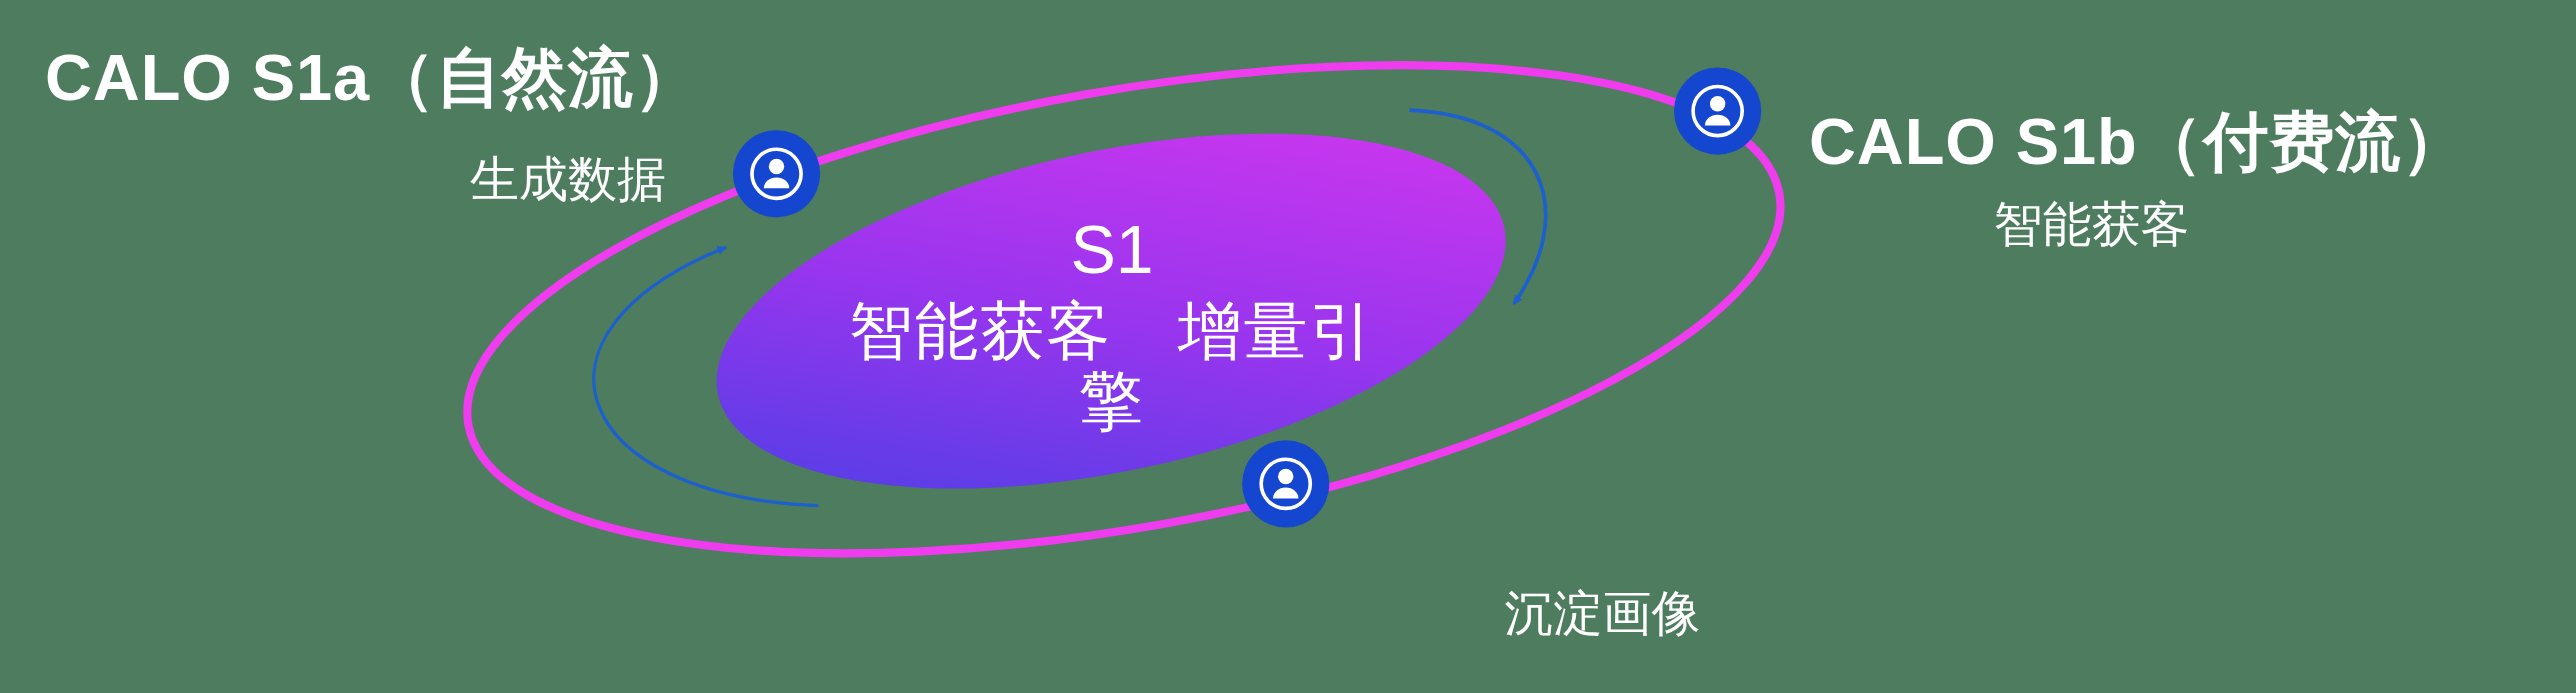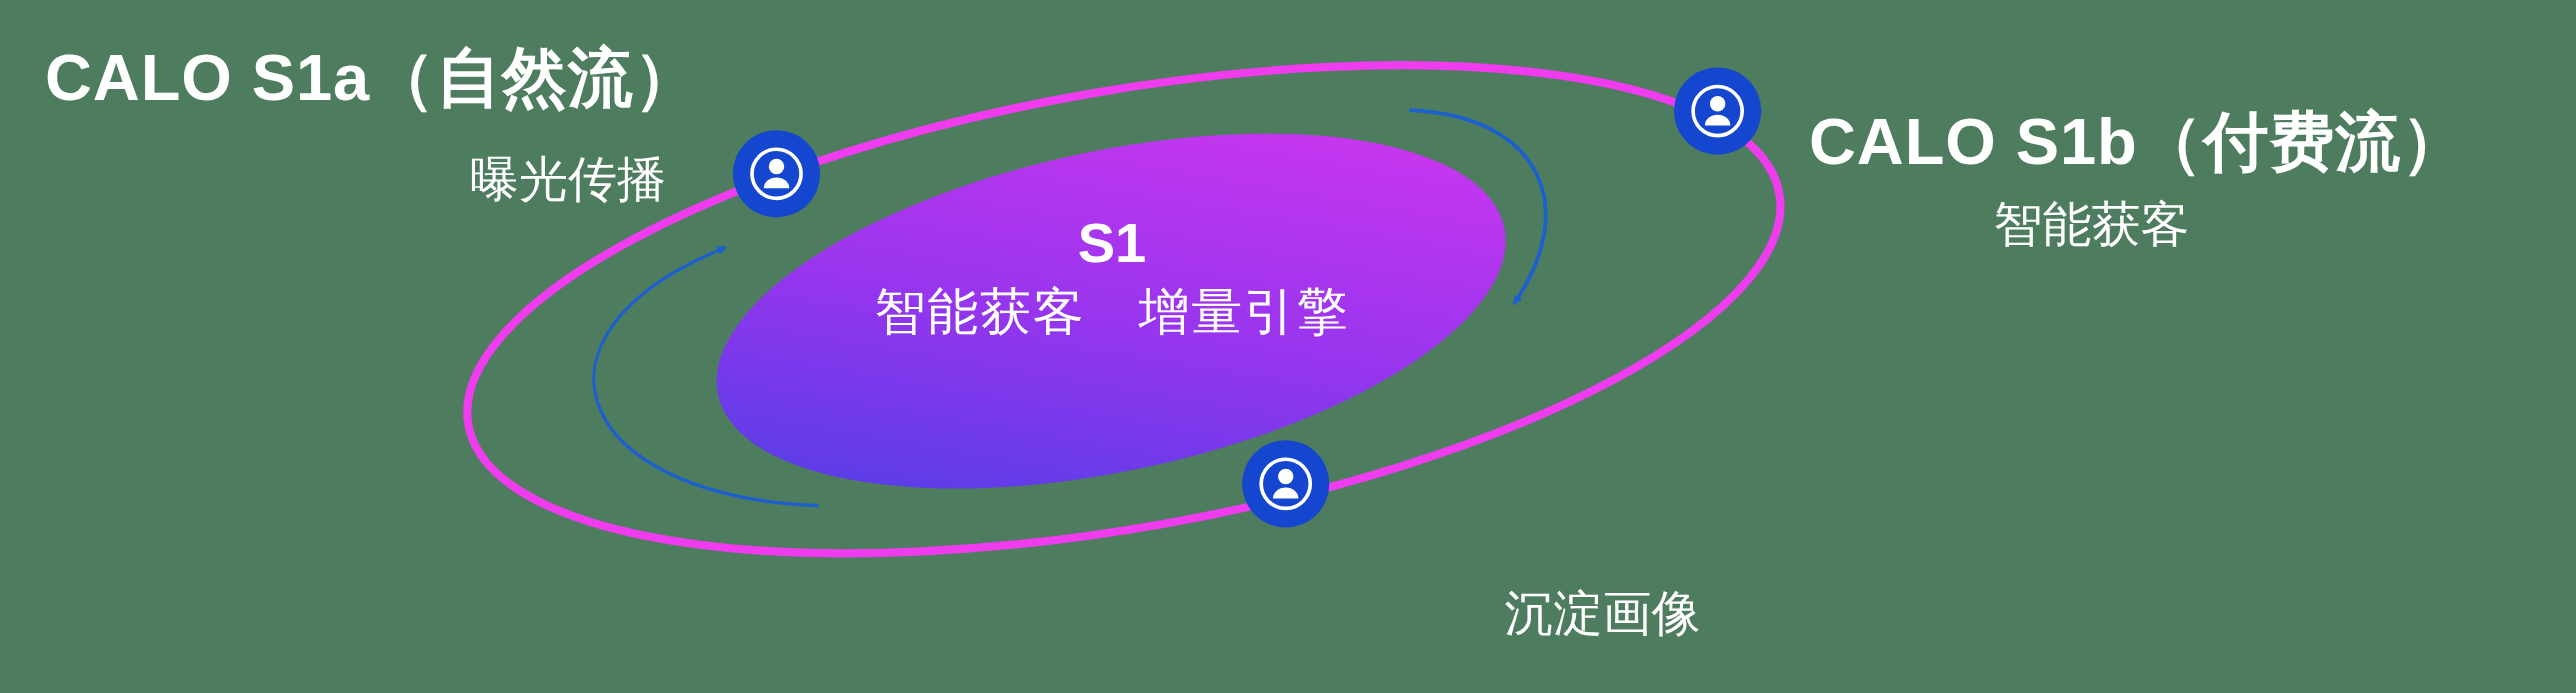--- a/index.html
+++ b/index.html
@@ -37,27 +37,27 @@
     line-height: 1.1;
   }
   #center-text {
     left: 839px;
     top: 215px;
     width: 546px;
     text-align: center;
     color: #ffffff;
   }
   #center-title {
-    font-size: 56px;
-    font-weight: bold;
+    font-size: 68px;
+    font-weight: normal;
     line-height: 1.0;
   }
   #center-subtitle {
     margin-top: 12.7px;
-    font-size: 51px;
+    font-size: 64px;
     letter-spacing: 1.8px;
     line-height: 1.1;
   }
   #label-s1a { left: 45px;   top: 42px;  }
   #sub-s1a   { left: 427px;  top: 153px; width: 282px; }
   #label-s1b { left: 1809px; top: 78px; margin-top: 28px;  }
   #sub-s1b   { left: 1946px; top: 198px; width: 291px; }
   #label-s1c { left: 1375px; top: 475px; }
   #sub-s1c   { left: 1457px; top: 587px; width: 291px; }
 </style>
@@ -106,21 +106,21 @@
       <path d="M -14 16 a 14 12 0 0 1 28 0 z" fill="#ffffff"></path>
     </g>
   </svg>
 
   <div id="center-text" class="abs">
     <div id="center-title">S1</div>
     <div id="center-subtitle">智能获客　增量引擎</div>
   </div>
 
   <div id="label-s1a" class="abs node-label">CALO S1a（自然流）</div>
-  <div id="sub-s1a" class="abs node-sublabel">曝光传播</div>
+  <div id="sub-s1a" class="abs node-sublabel">生成数据</div>
 
   <div id="label-s1b" class="abs node-label">CALO S1b（付费流）</div>
   <div id="sub-s1b" class="abs node-sublabel">智能获客</div>
 
   <div id="sub-s1c" class="abs node-sublabel">沉淀画像</div>
 
 </div>
 
 
 </body></html>

